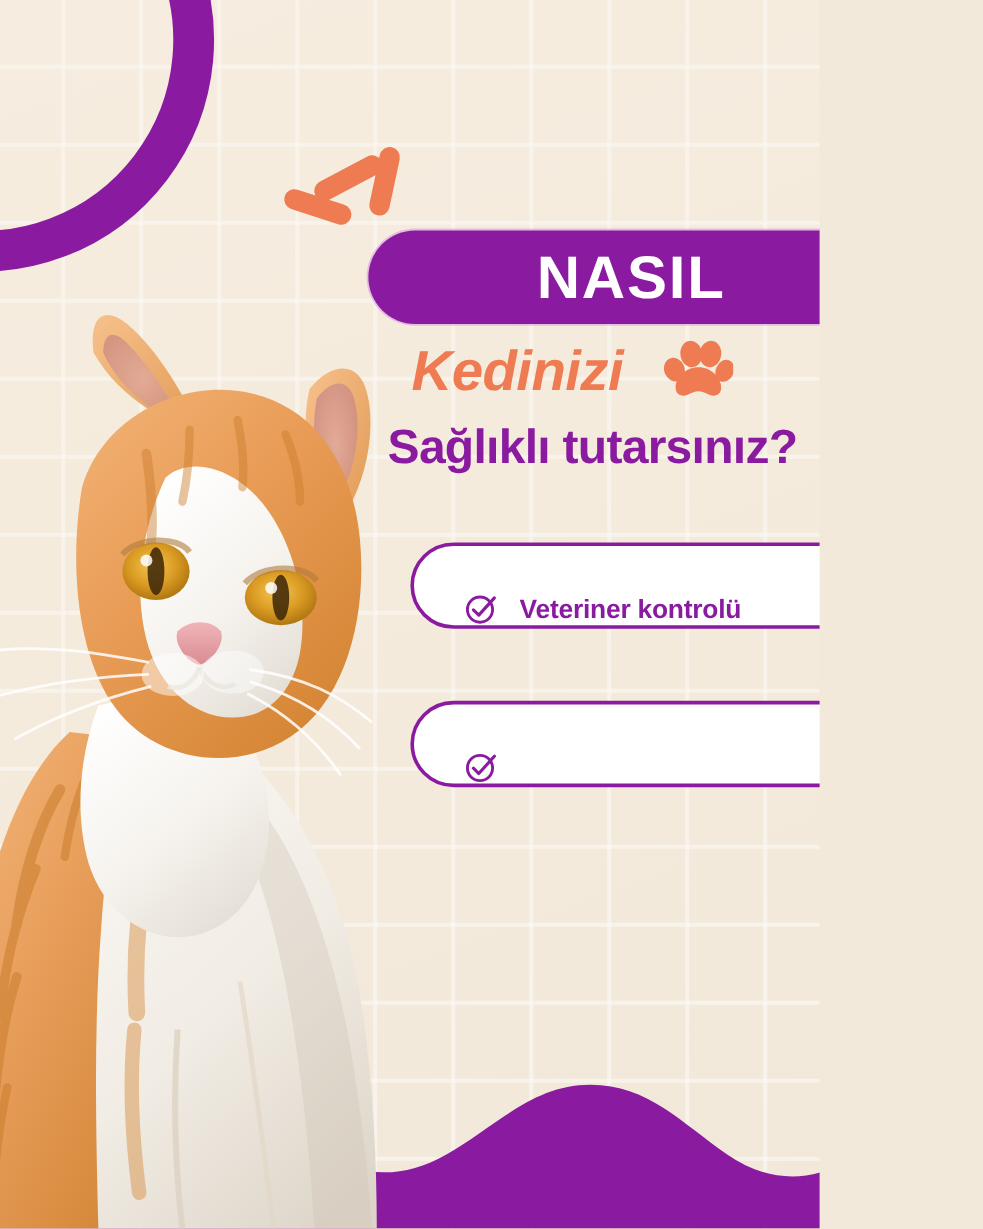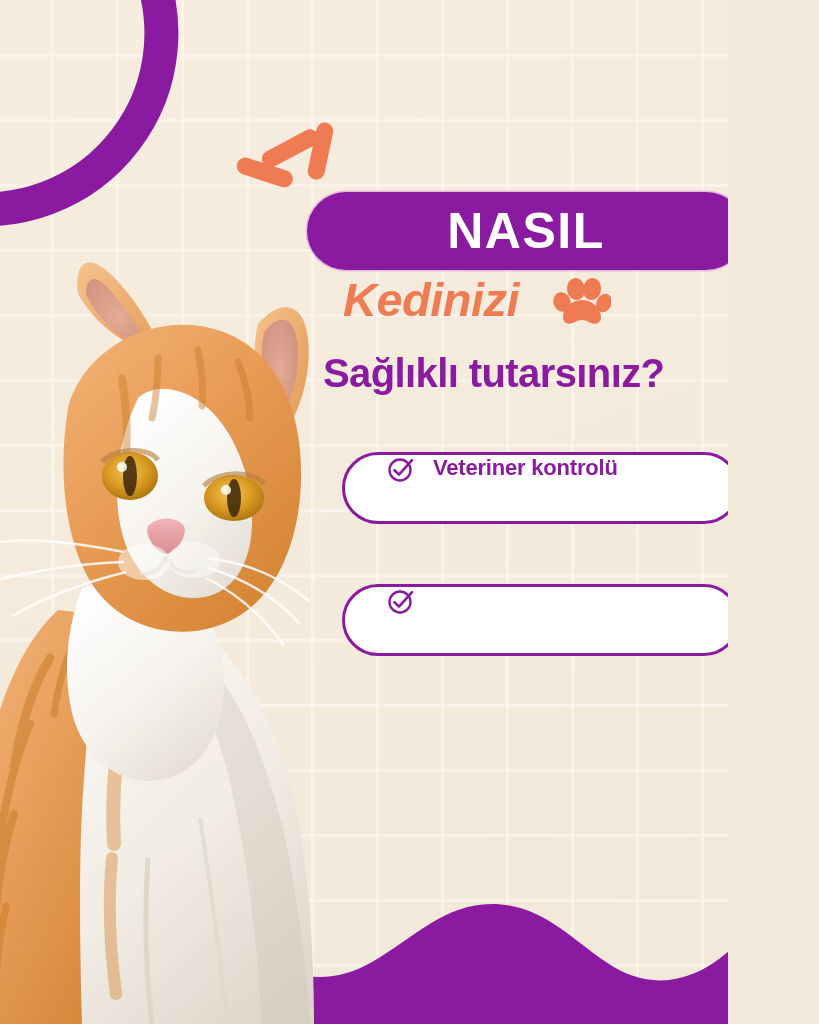--- a/index.html
+++ b/index.html
@@ -4,21 +4,20 @@
 <style>
   html,body{margin:0;padding:0;}
   body{
     width:819px;height:1024px;overflow:hidden;position:relative;
     background:#f3e9da;
     font-family:"Liberation Sans","DejaVu Sans",sans-serif;
   }
   #poster{
     position:absolute;inset:0;width:683px;height:1024px;overflow:hidden;
     background:#f3e9da;
-    padding-left:45px;
   }
   
   .grid-bg{
     position:absolute;inset:0;
     background-image:
       linear-gradient(to right, rgba(255,255,255,.62) 0 3px, transparent 3px),
       linear-gradient(to bottom, rgba(255,255,255,.62) 0 3px, transparent 3px);
     background-size:65px 65px;
     background-position:-14px -11px;
   }
@@ -47,42 +46,42 @@
     display:flex;align-items:center;justify-content:center;
     box-shadow:0 0 0 1.5px rgba(214,150,226,.55);
   }
   .title-pill span{
     color:#ffffff;font-size:50px;font-weight:700;letter-spacing:1.5px;
     line-height:1;
   }
 
   .subtitle-row{
     position:absolute;left:36px;top:276px;width:430px;height:56px;
-    display:flex;align-items:flex-start;gap:34px;
+    display:flex;align-items:flex-end;gap:34px;
   }
   .subtitle-ital{
     color:#ef7b52;font-size:47px;font-weight:700;font-style:italic;
     letter-spacing:-0.5px;line-height:1;white-space:nowrap;
   }
   .paw{width:58px;height:50px;flex:0 0 auto;}
 
   .headline{
     position:absolute;left:16px;top:352px;width:470px;
     color:#8a1ba0;font-size:40px;font-weight:700;line-height:1.05;
     letter-spacing:-0.6px;white-space:nowrap;
   }
 
   
   .features{
     position:absolute;left:35px;top:452px;width:404px;
   }
   .feature{
     position:relative;width:398px;height:72px;margin-bottom:60px;
     background:#ffffff;border:3px solid #8a1ba0;border-radius:38px;
-    display:flex;align-items:flex-start;
+    display:flex;align-items:flex-end;
     box-sizing:border-box;
   }
   .feature .check{
     width:28px;height:28px;flex:0 0 auto;margin-left:42px;margin-right:18px;
   }
   .feature .flabel{
     color:#8a1ba0;font-size:22px;font-weight:700;letter-spacing:-0.2px;
     white-space:nowrap;
   }
 </style>

